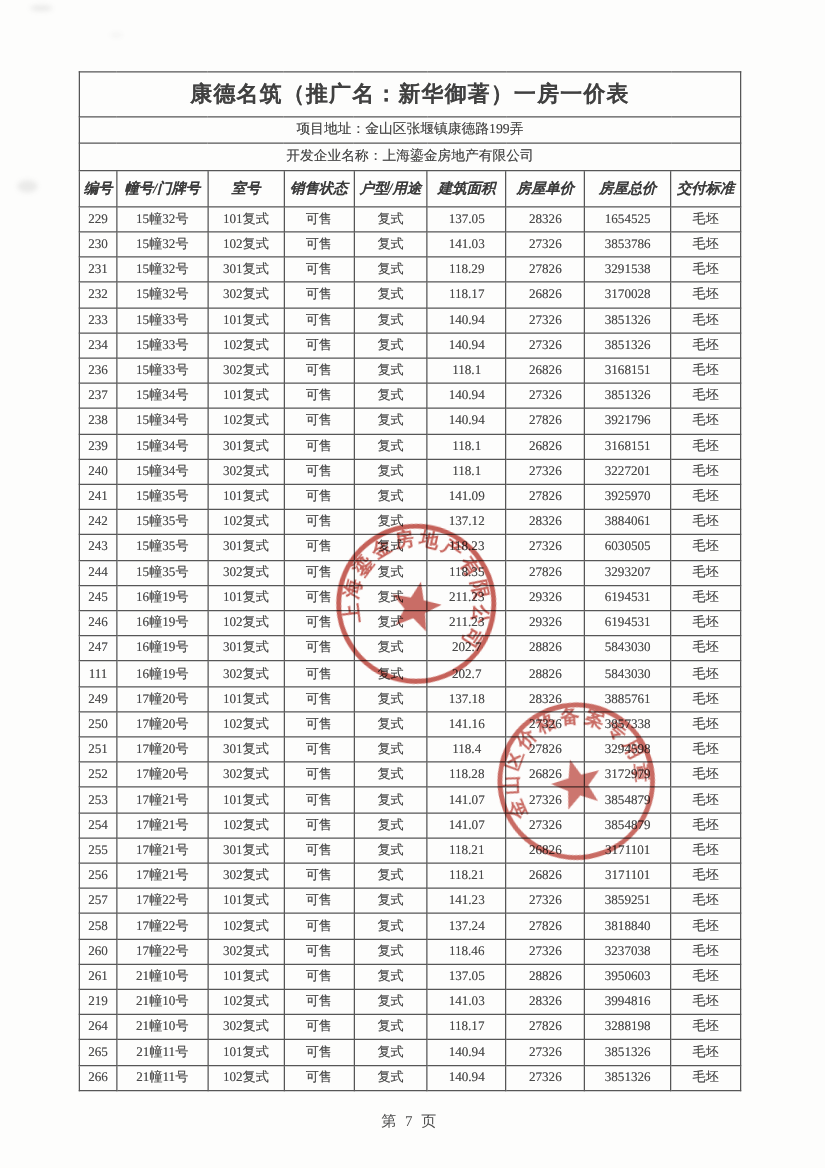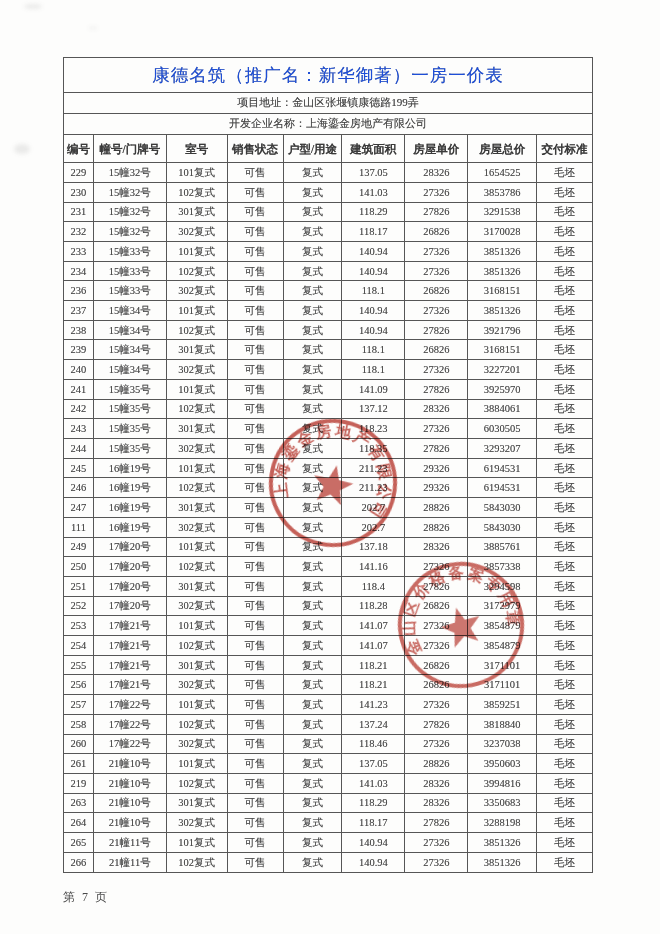--- a/index.html
+++ b/index.html
@@ -23,29 +23,29 @@
   }
   .doc-table td,.doc-table th{
     border:1px solid #565656;
     text-align:center;vertical-align:middle;
     padding:0;line-height:1.05;
     font-weight:normal;
     color:#4a4a4a;
     text-shadow:0 0 .4px rgba(70,70,70,.55);
   }
   tr.title-row td{
-    height:34px;font-size:17.5px;font-weight:normal;color:#1d4ed8;letter-spacing:1px;
+    height:34px;font-size:17.5px;font-weight:bold;color:#404040;letter-spacing:1px;
   }
   tr.info-row td{height:20px;font-size:11px;color:#454545;}
-  tr.header-row th{height:27px;font-size:11.5px;font-weight:bold;color:#3a3a3a;}
+  tr.header-row th{height:27px;font-size:11.5px;font-weight:bold;color:#3a3a3a;font-style:italic;}
   tr.data-row td{height:18.7px;font-size:10.5px;}
 
   .footer{
     position:absolute;left:63px;top:889px;width:530px;
-    text-align:left;font-size:12px;color:#4a4a4a;letter-spacing:2px;
+    text-align:center;font-size:12px;color:#4a4a4a;letter-spacing:2px;
   }
 
   .stamp{
     position:absolute;width:140px;height:140px;
     mix-blend-mode:multiply;opacity:.8;filter:blur(.3px);
     pointer-events:none;
   }
   .stamp.one{left:263px;top:413px;transform:rotate(12deg);}
   .stamp.two{left:391px;top:555px;transform:rotate(-16deg);opacity:.75;}
   .stamp circle{fill:none;stroke:#b93a30;stroke-width:4;}
@@ -441,31 +441,20 @@
           <td>21幢10号</td>
           <td>102复式</td>
           <td>可售</td>
           <td>复式</td>
           <td>141.03</td>
           <td>28326</td>
           <td>3994816</td>
           <td>毛坯</td>
         </tr>
         <tr class="data-row">
-          <td>263</td>
-          <td>21幢10号</td>
-          <td>301复式</td>
-          <td>可售</td>
-          <td>复式</td>
-          <td>118.29</td>
-          <td>28326</td>
-          <td>3350683</td>
-          <td>毛坯</td>
-        </tr>
-        <tr class="data-row">
           <td>264</td>
           <td>21幢10号</td>
           <td>302复式</td>
           <td>可售</td>
           <td>复式</td>
           <td>118.17</td>
           <td>27826</td>
           <td>3288198</td>
           <td>毛坯</td>
         </tr>

